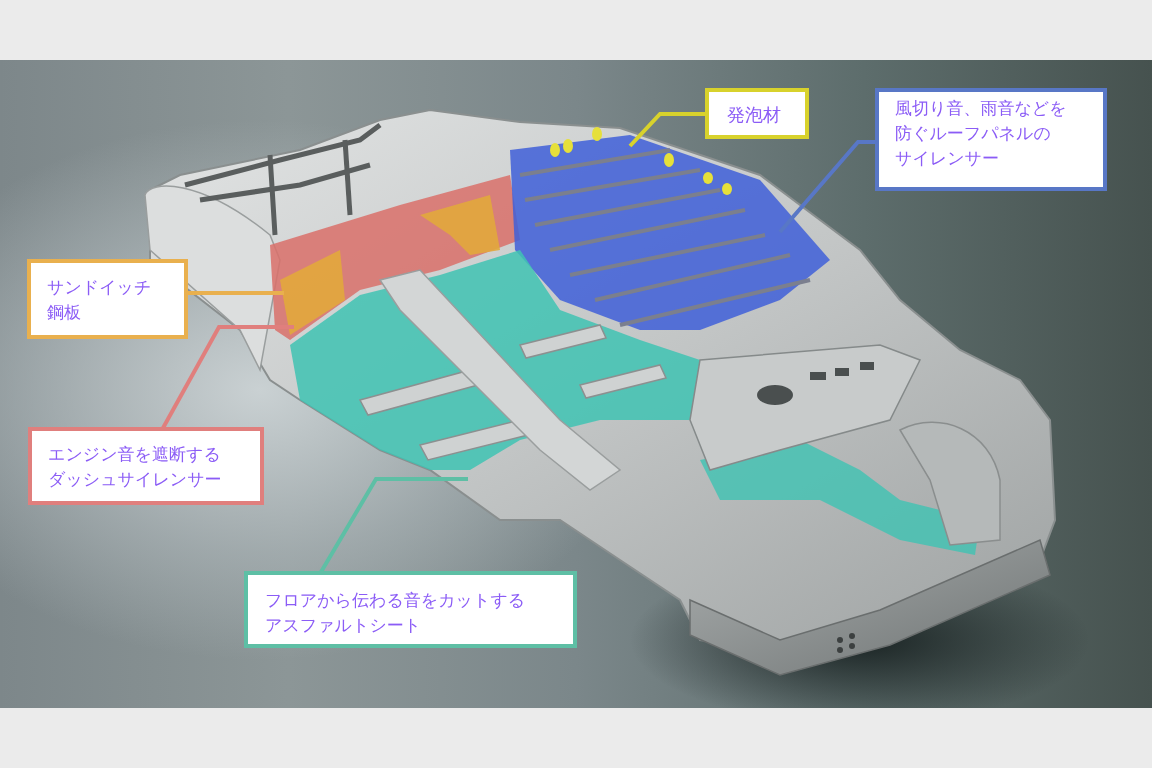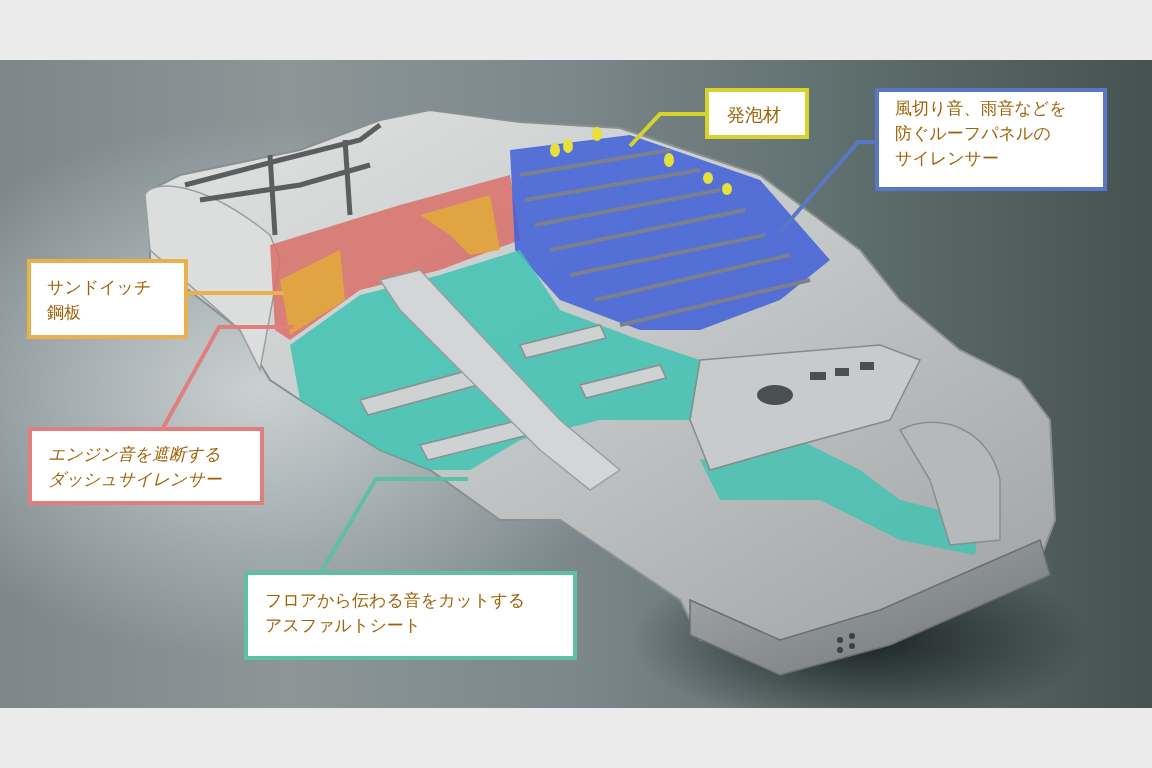--- a/index.html
+++ b/index.html
@@ -15,28 +15,28 @@
   .photo {
     position:absolute; left:0; top:60px; width:1152px; height:648px;
     overflow:hidden;
     background:
       radial-gradient(ellipse 520px 360px at 260px 330px, rgba(205,212,214,0.95) 0%, rgba(175,184,187,0.6) 45%, rgba(0,0,0,0) 75%),
       linear-gradient(90deg, #7d878a 0%, #8c9697 25%, #7b878a 50%, #5d6d6c 75%, #46524f 100%);
   }
   .photo svg { position:absolute; left:0; top:0; }
   .callout {
     position:absolute; background:#ffffff; box-sizing:border-box;
-    color:#a16207; font-size:17px; line-height:25px;
+    color:#8b5cf6; font-size:17px; line-height:25px;
     padding:12px 16px; white-space:pre-line;
   }
   .c-foam  { left:705px; top:88px;  width:104px; height:51px; border:4px solid #d8d22c; font-size:18px; padding:10px 0 0 18px; }
   .c-roof  { left:875px; top:88px;  width:232px; height:103px; border:4px solid #5877c6; padding:4px 0 0 16px; }
   .c-sand  { left:27px;  top:259px; width:161px; height:80px;  border:4px solid #e9b04e; padding:12px 0 0 16px; }
-  .c-dash  { left:28px;  top:427px; width:236px; height:78px;  border:4px solid #e07f7d; padding:11px 0 0 16px;font-style:italic; }
-  .c-floor { left:244px; top:571px; width:333px; height:89px;  border:4px solid #5ebfa5; padding:13px 0 0 17px; }
+  .c-dash  { left:28px;  top:427px; width:236px; height:78px;  border:4px solid #e07f7d; padding:11px 0 0 16px; }
+  .c-floor { left:244px; top:571px; width:333px; height:77px;  border:4px solid #5ebfa5; padding:13px 0 0 17px; }
 </style>
 </head>
 <body>
 
 <div class="band top"></div>
 
 <div class="photo">
   <svg width="1152" height="648" viewBox="0 60 1152 648">
     <defs>
       <linearGradient id="steel" x1="0" y1="0" x2="1" y2="1">

